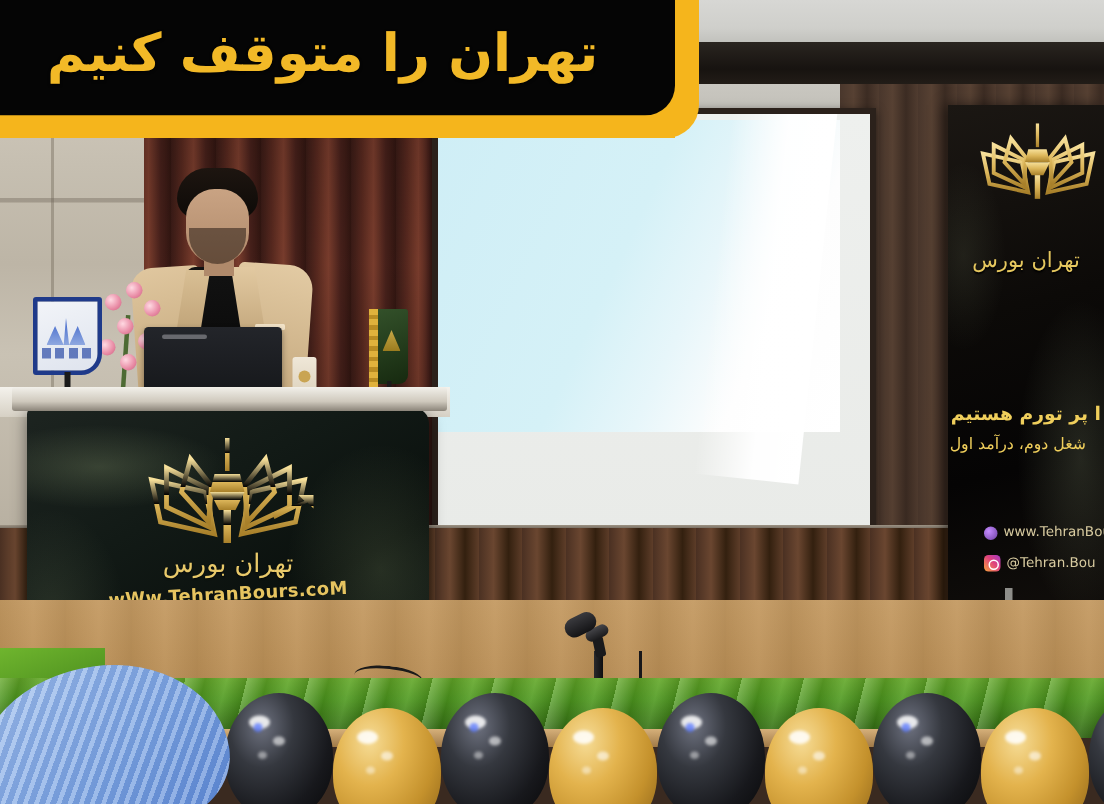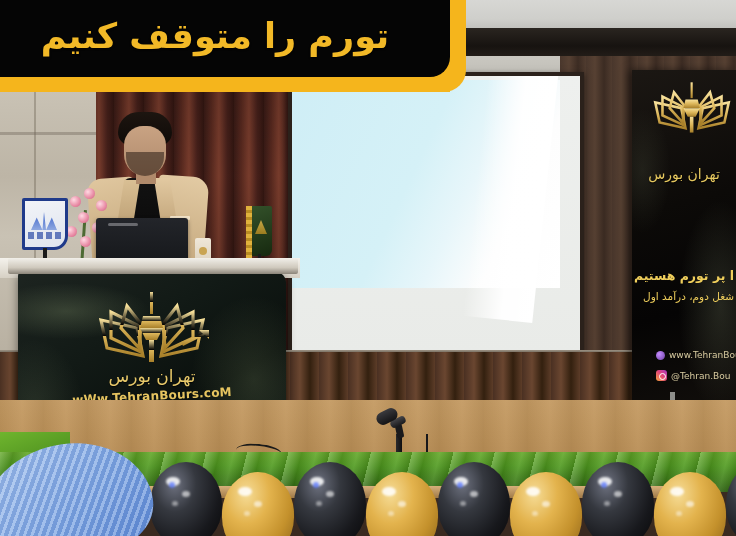--- a/index.html
+++ b/index.html
@@ -179,21 +179,21 @@
     box-shadow:-3px 0 8px rgba(0,0,0,.5);overflow:hidden;}
   .rollup-smoke{position:absolute;inset:0;
     background:
       radial-gradient(ellipse 60px 150px at 85% 70%,rgba(190,205,160,.17),transparent 70%),
       radial-gradient(ellipse 40px 90px at 10% 30%,rgba(180,195,150,.10),transparent 70%);}
   .ru-logo{position:absolute;left:6px;top:8px;width:108px;height:100px;}
   .ru-fa{position:absolute;left:0;top:96px;width:104px;text-align:center;
     font-size:14px;color:#e6c85f;direction:rtl;text-shadow:0 1px 1px #000;}
   .ru-line1{position:absolute;left:0;top:198px;width:104px;text-align:right;padding-right:2px;
     box-sizing:border-box;font-size:12.5px;color:#f0cf5c;font-weight:bold;direction:rtl;}
-  .ru-line2{position:absolute;left:0;top:220px;width:104px;text-align:right;padding-right:2px;
+  .ru-line2{position:absolute;left:0;top:220px;width:104px;text-align:right;padding-right:12px;
     box-sizing:border-box;font-size:10.5px;color:#f0cf5c;direction:rtl;}
   .ru-url{position:absolute;left:24px;top:280px;font-size:9px;color:#d8cba0;
     display:flex;align-items:center;gap:4px;white-space:nowrap;}
   .ru-ig{position:absolute;left:24px;top:300px;font-size:9px;color:#d8cba0;
     display:flex;align-items:center;gap:4px;white-space:nowrap;}
   .ru-dot{width:9px;height:9px;border-radius:50%;
     background:radial-gradient(circle at 35% 35%,#c58bff,#6b3fa0);flex:0 0 auto;}
   .rollup-base{position:absolute;left:624px;top:400px;width:112px;height:14px;
     background:linear-gradient(180deg,#d9d9d6,#9a9a96 55%,#6d6d69);border-radius:2px;}
   .rollup-foot{position:absolute;left:670px;top:392px;width:5px;height:16px;background:#8e8e8a;}
@@ -476,15 +476,15 @@
         <span class="gl3"></span>
       </div>
       <div class="balloon black" style="left: 726px; bottom: -10px;"></div>
     </div>
 
   <div class="cap"></div>
 
   <div class="hl-yellow"></div>
   <div class="hl-black"></div>
   <div class="hl-yellow-strip"></div>
-  <div class="hl-text">تورم را متوقف کنیم</div>
+  <div class="hl-text">تهران را متوقف کنیم</div>
 
 </div>
 
 </body></html>

